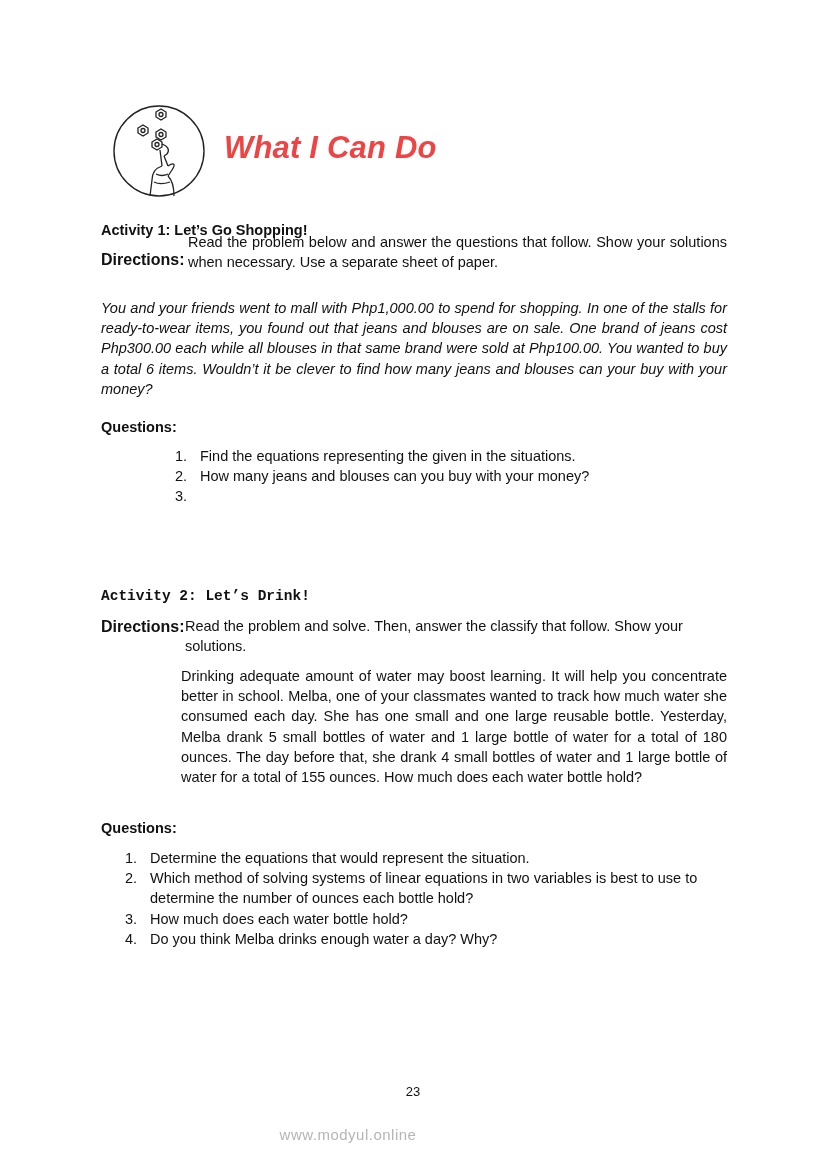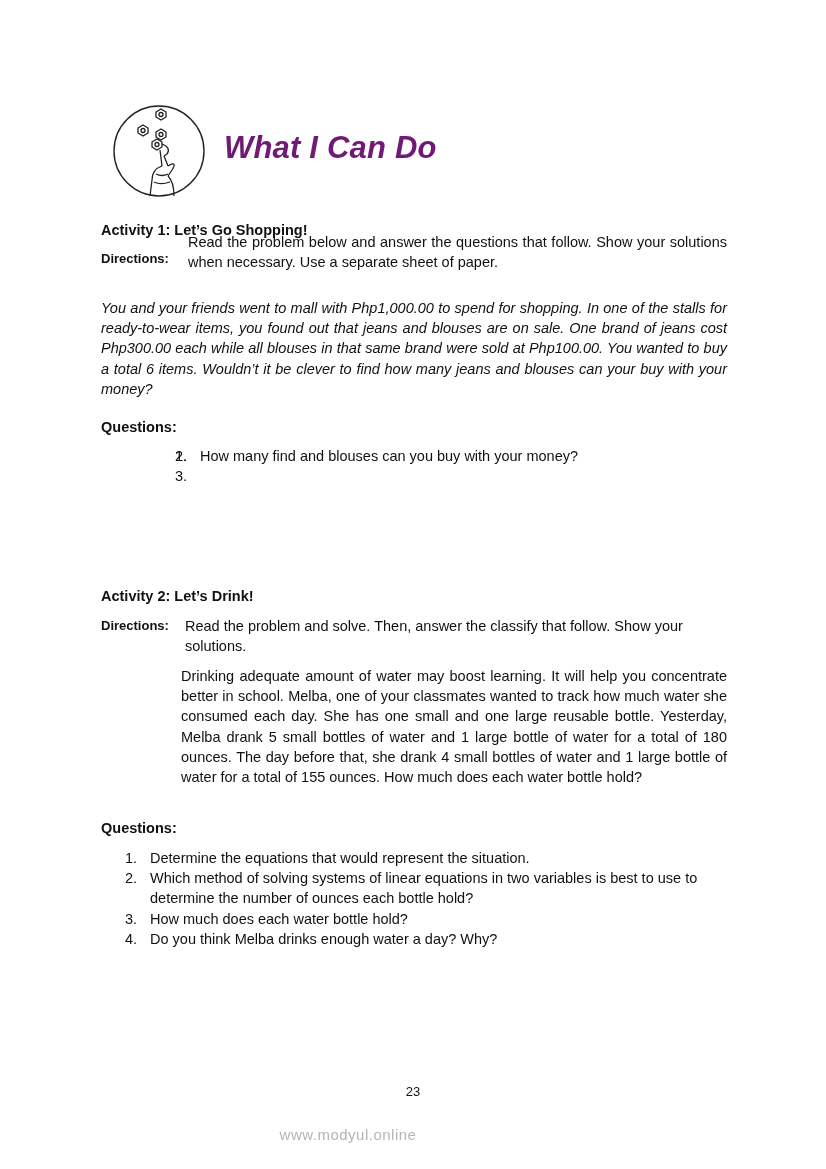--- a/index.html
+++ b/index.html
@@ -4,29 +4,29 @@
 <style>
   html, body { margin: 0; padding: 0; background: #ffffff; }
   body {
     width: 826px; height: 1169px; position: relative; overflow: hidden;
     font-family: "Liberation Sans", sans-serif; color: #111111;
   }
   .logo { position: absolute; left: 112px; top: 104px; width: 94px; height: 94px; }
   .page-title {
     position: absolute; left: 224px; top: 130px;
     font-size: 31px; font-weight: bold; font-style: italic; letter-spacing: 0.2px;
-    color: #701a75;
+    color: #ef4444;
   }
   .heading {
     position: absolute; left: 101px; font-size: 14.5px; font-weight: bold;
   }
   .para {
     position: absolute; font-size: 14.5px; line-height: 20.2px; text-align: justify;
   }
-  .directions-label { position: absolute; left: 101px; font-size: 13px; font-weight: bold; }
+  .directions-label { position: absolute; left: 101px; font-size: 16px; font-weight: bold; }
   .ol { position: absolute; margin: 0; padding: 0; list-style: none; font-size: 14.5px; line-height: 20.2px; }
   .ol li { position: relative; padding-left: 25px; }
   .ol li .num { position: absolute; left: 0; top: 0; }
   .page-number { position: absolute; left: 0; width: 826px; top: 1084px; text-align: center; font-size: 13px; }
   .watermark { position: absolute; left: 0; width: 696px; top: 1126px; text-align: center; font-size: 15px; color: #b5b5b5; letter-spacing: 0.5px; }
 </style>
 </head>
 <body>
 
 <svg class="logo" viewBox="0 0 94 94">
@@ -54,26 +54,26 @@
 <div class="heading" style="top:222px;">Activity 1: Let’s Go Shopping!</div>
 
 <div class="directions-label" style="top:251px;">Directions:</div>
 <div class="para" style="left:188px; top:232px; width:539px; text-indent:0;">Read the problem below and answer the questions that follow. Show your solutions when necessary. Use a separate sheet of paper.</div>
 
 <div class="para" style="left:101px; top:298px; width:626px; font-style:italic;">You and your friends went to mall with Php1,000.00 to spend for shopping. In one of the stalls for ready-to-wear items, you found out that jeans and blouses are on sale. One brand of jeans cost Php300.00 each while all blouses in that same brand were sold at Php100.00. You wanted to buy a total 6 items. Wouldn’t it be clever to find how many jeans and blouses can your buy with your money?</div>
 
 <div class="heading" style="top:419px;">Questions:</div>
 
 <ol class="ol" style="left:175px; top:446px; width:553px;">
-  <li><span class="num">1.</span></li>
-  <li><span class="num">2.</span><span>How many find and blouses can you buy with your money?</span></li>
+  <li><span class="num">1.</span><span>Find the equations representing the given in the situations.</span></li>
+  <li><span class="num">2.</span><span>How many jeans and blouses can you buy with your money?</span></li>
   <li><span class="num">3.</span></li>
 </ol>
 
-<div class="heading" style="top:588px;">Activity 2: Let’s Drink!</div>
+<div class="heading" style="top:588px;font-family:Liberation Mono, monospace;">Activity 2: Let’s Drink!</div>
 
 <div class="directions-label" style="top:618px;">Directions:</div>
 <div class="para" style="left:185px; top:616px; width:542px; text-align:left;">Read the problem and solve. Then, answer the classify that follow. Show your solutions.</div>
 
 <div class="para" style="left:181px; top:666px; width:546px;">Drinking adequate amount of water may boost learning. It will help you concentrate better in school. Melba, one of your classmates wanted to track how much water she consumed each day. She has one small and one large reusable bottle. Yesterday, Melba drank 5 small bottles of water and 1 large bottle of water for a total of 180 ounces. The day before that, she drank 4 small bottles of water and 1 large bottle of water for a total of 155 ounces. How much does each water bottle hold?</div>
 
 <div class="heading" style="top:820px;">Questions:</div>
 
 <ol class="ol" style="left:125px; top:848px; width:603px;">
   <li><span class="num">1.</span><span>Determine the equations that would represent the situation.</span></li>

